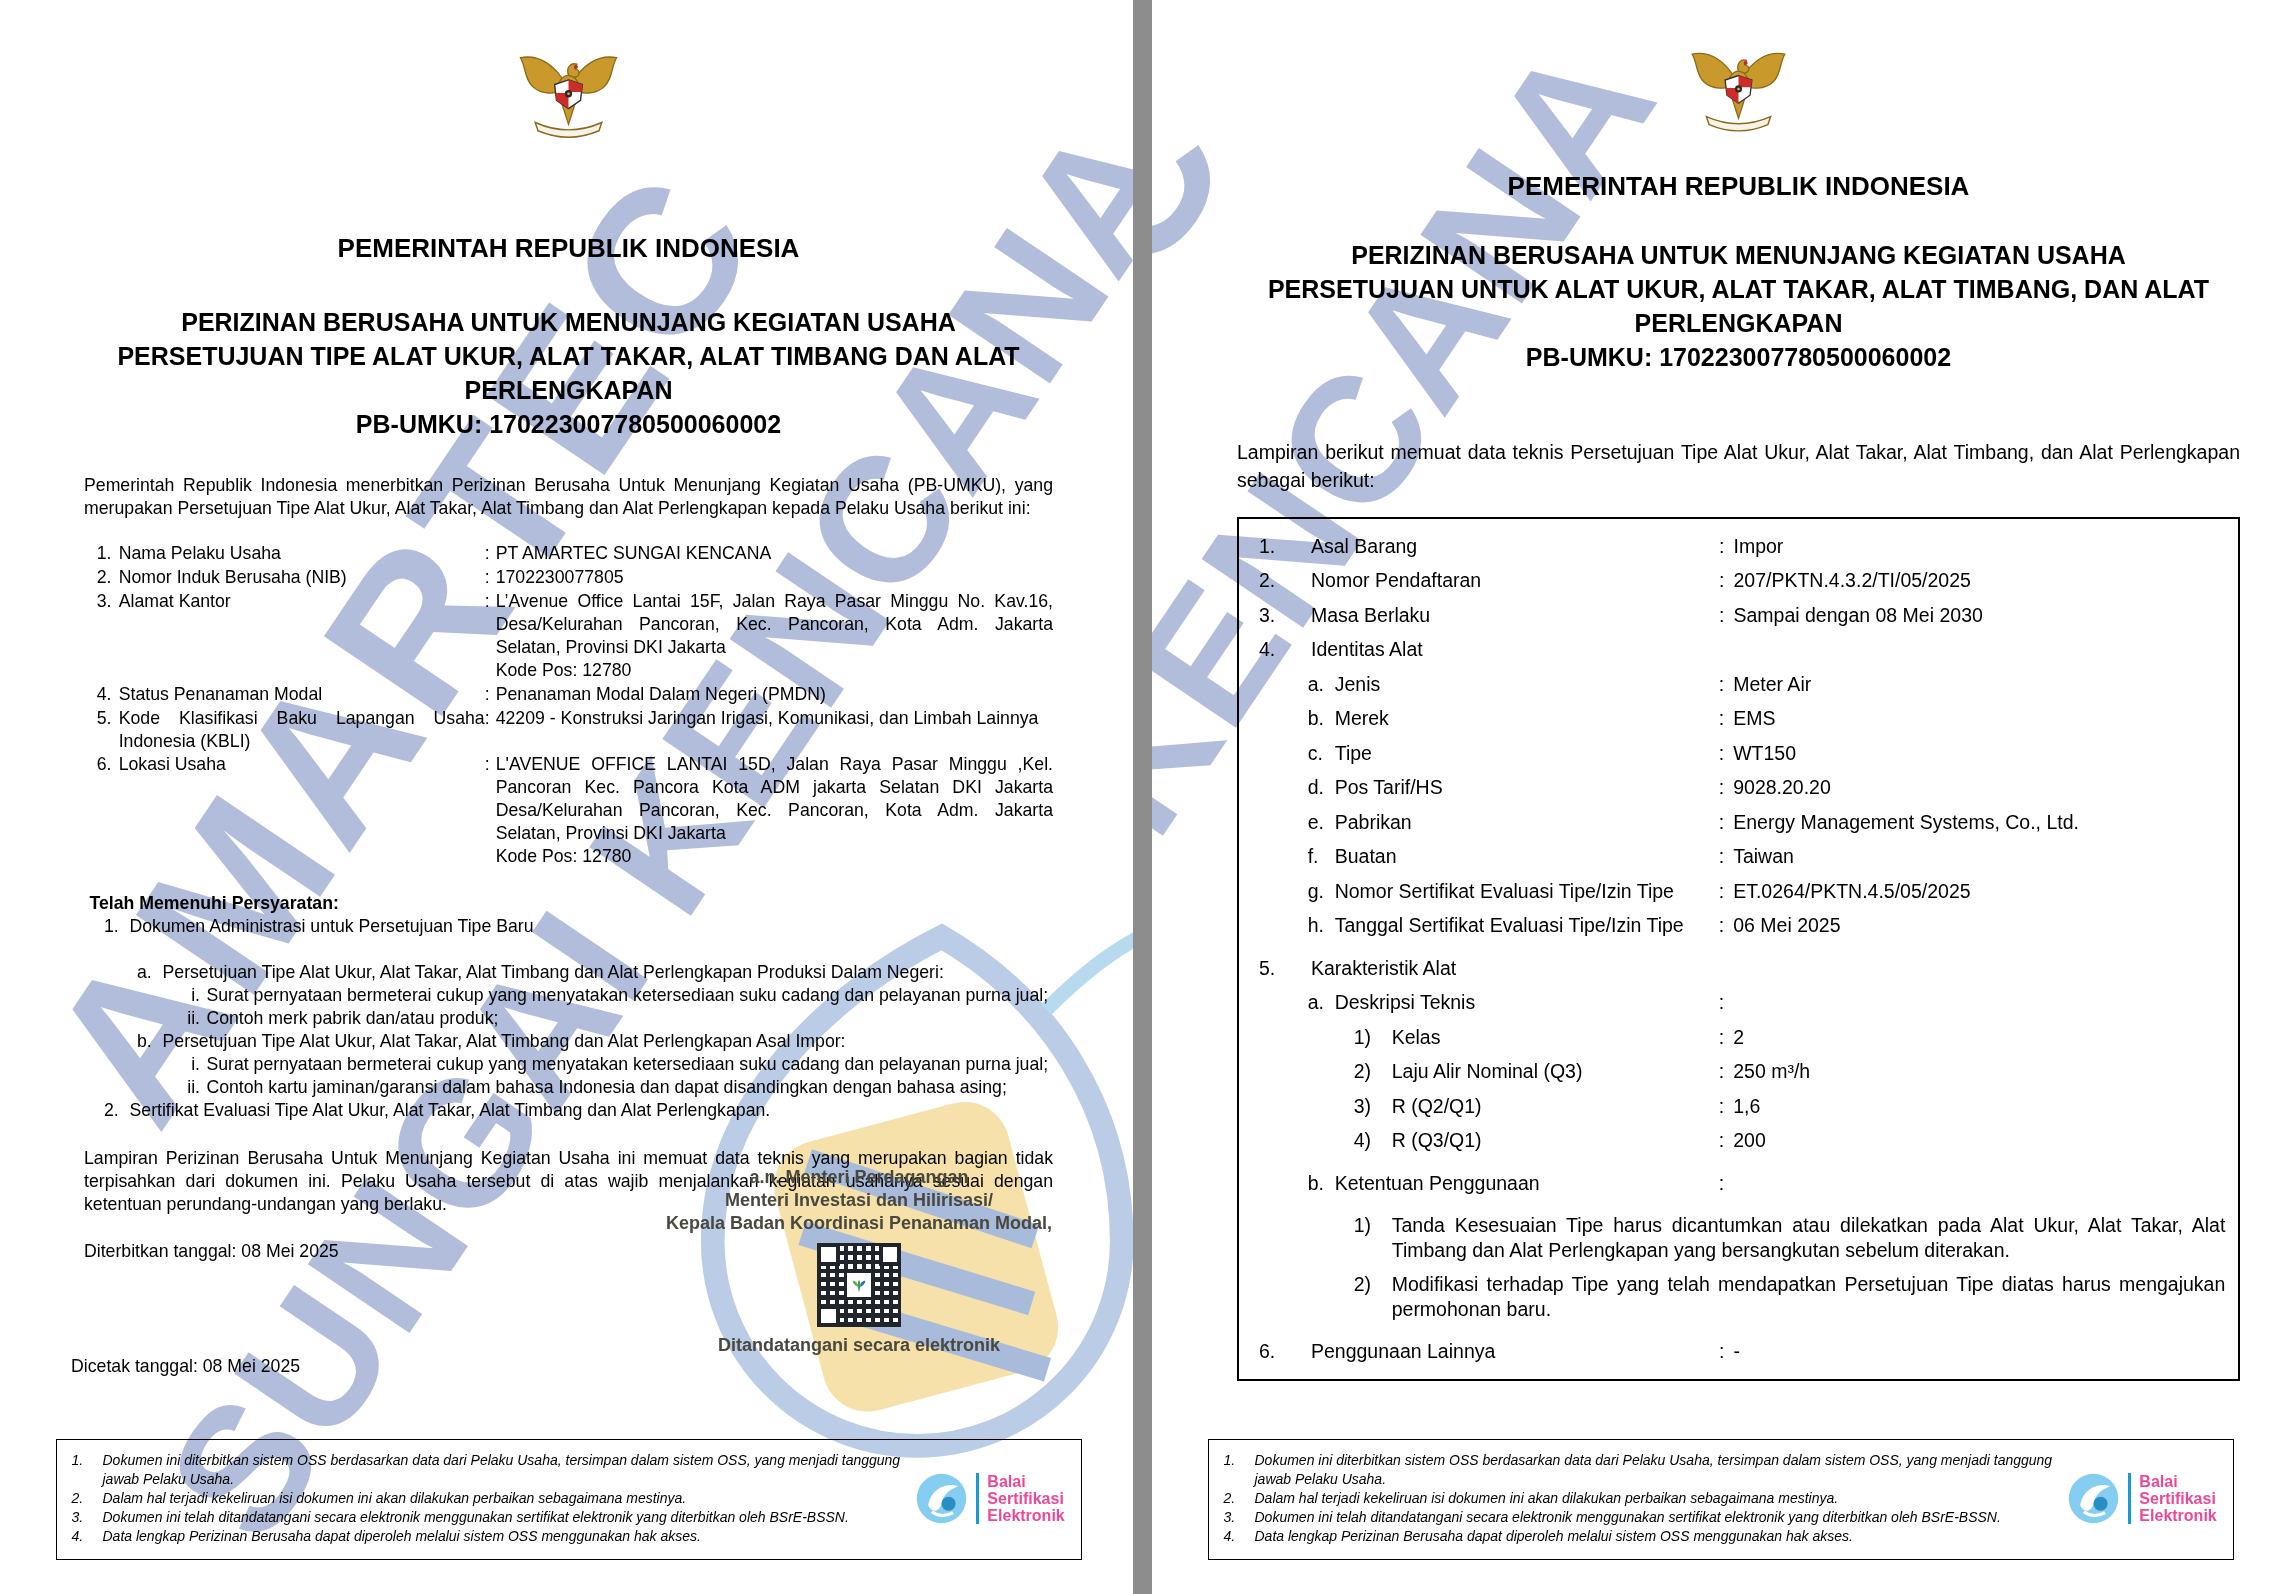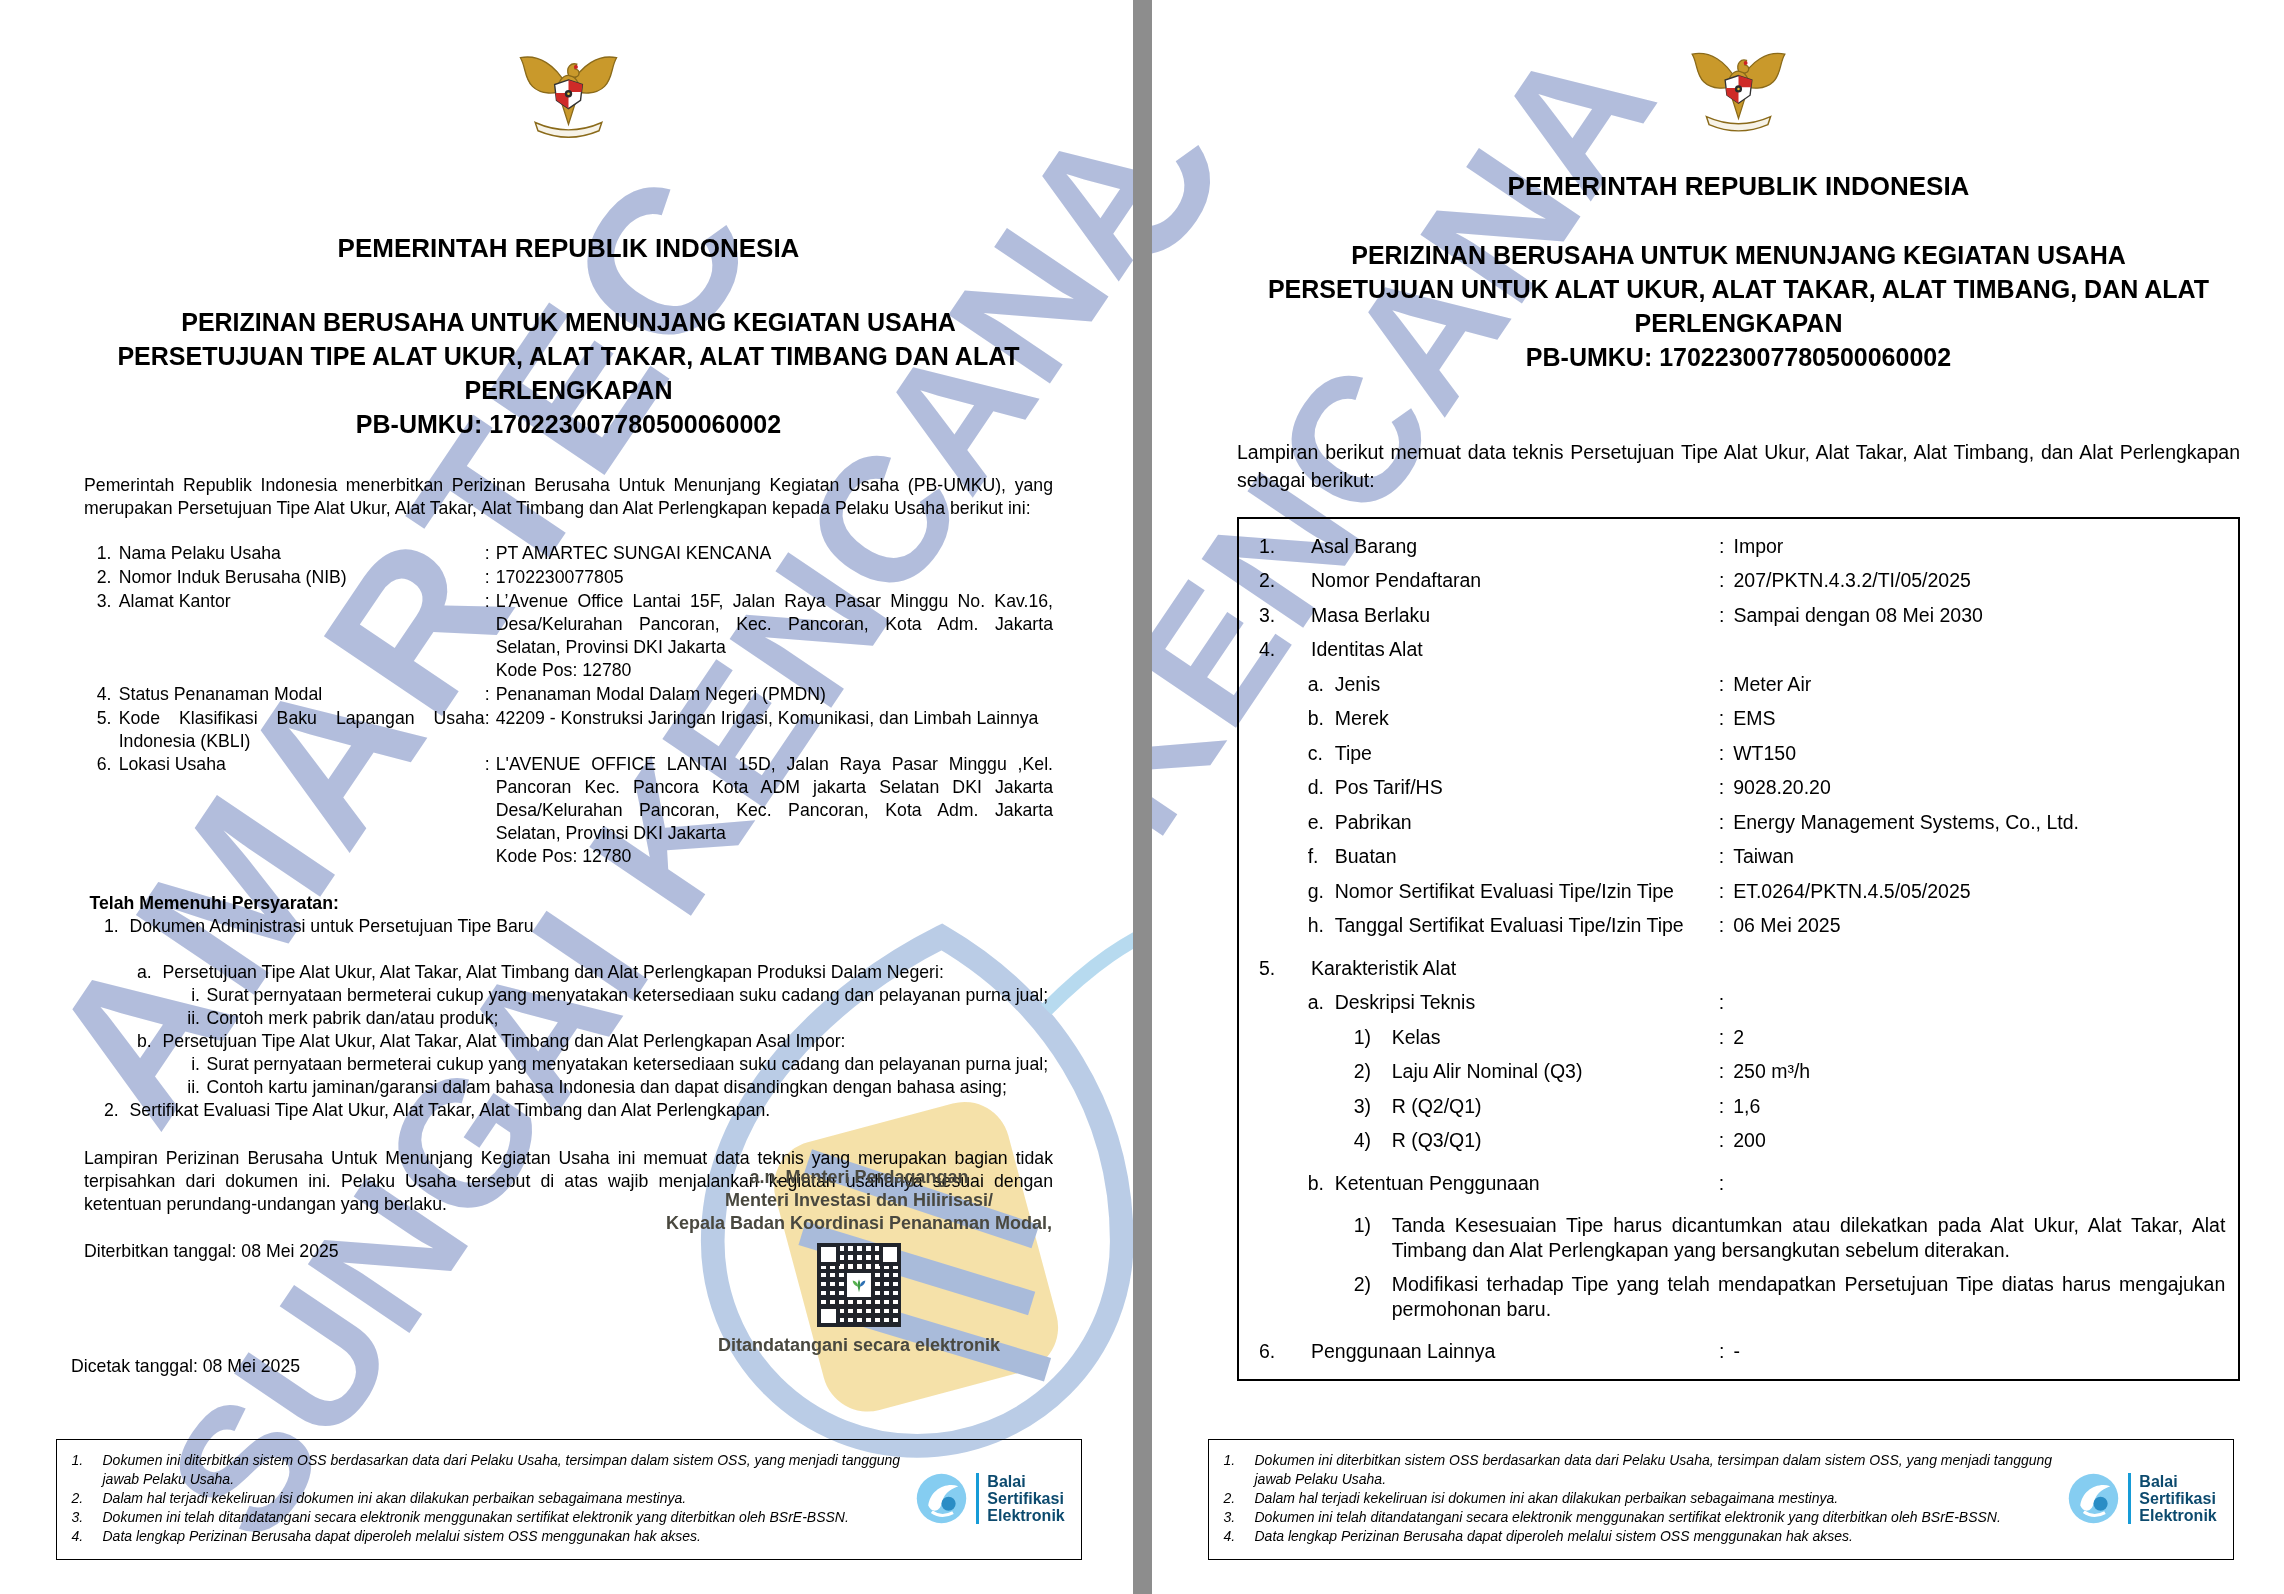--- a/index.html
+++ b/index.html
@@ -63,21 +63,21 @@
 
   
   .fbox{position:absolute;left:56px;right:51px;bottom:35px;border:1.8px solid #000;
         padding:11px 12.7px 12.7px 9px;display:flex;z-index:2;}
   .fnotes{flex:1;font-style:italic;font-size:14px;line-height:19px;padding-right:11px;}
   .fnote{display:flex;}
   .fnum{flex:0 0 31px;padding-left:5.5px;}
   .fntext{flex:1;}
   .bsre{display:flex;align-items:center;gap:8.2px;align-self:center;padding-right:3.6px;}
   .bsre-bar{width:2.7px;height:51px;background:#169bd7;}
-  .bsre-text{color:#0c4a6e;font-weight:bold;font-size:16px;line-height:17.3px;}
+  .bsre-text{color:#ec4899;font-weight:bold;font-size:16px;line-height:17.3px;}
 
   
   .dtable{margin-top:23.6px;border:2.7px solid #000;padding:14.5px 12.7px 5.5px;}
   .trow{display:flex;margin-bottom:10px;line-height:24.5px;}
   .tmark{flex:0 0 52px;}
   .tcolon{flex:0 0 14.5px;}
   .tvalue{flex:1;}
   .r0{padding-left:7.3px;}  .r0 .tmark{flex-basis:52px;} .r0 .tlabel{flex:0 0 408px;}
   .r1{padding-left:56px;} .r1 .tmark{flex-basis:27px;} .r1 .tlabel{flex:0 0 384px;}
   .r2{padding-left:102px;}.r2 .tmark{flex-basis:38px;} .r2 .tlabel{flex:0 0 327px;}

